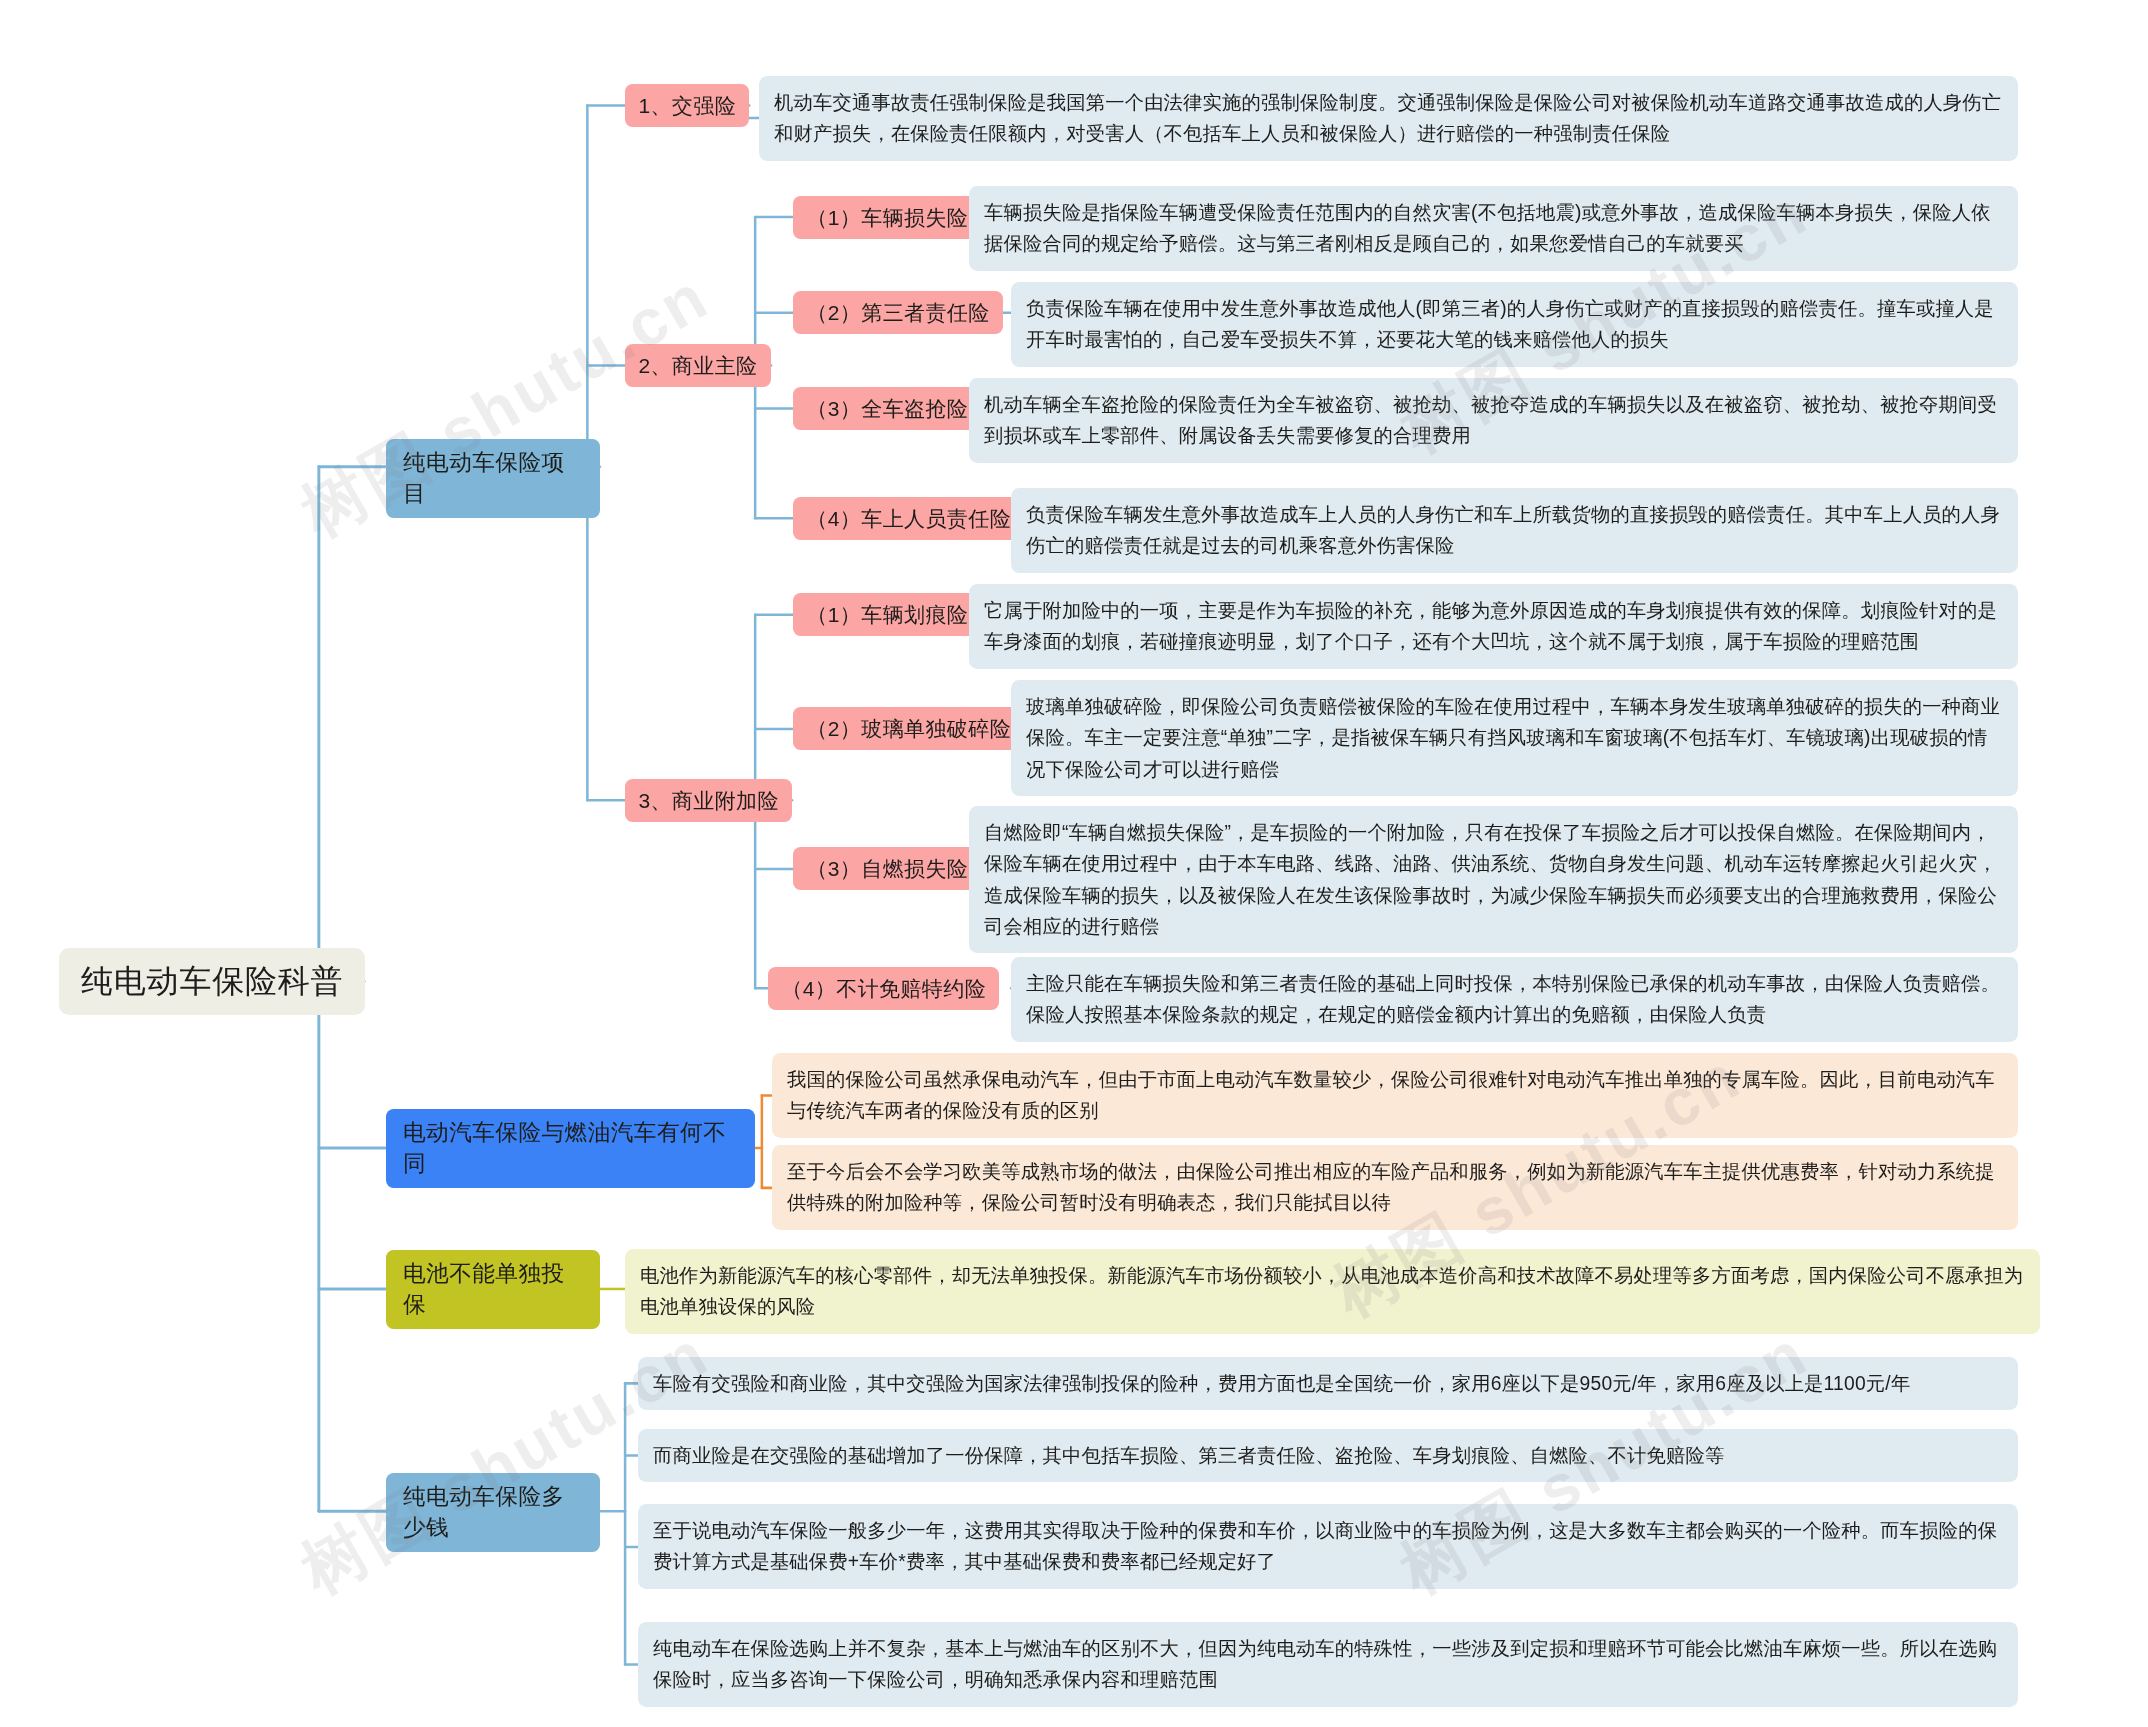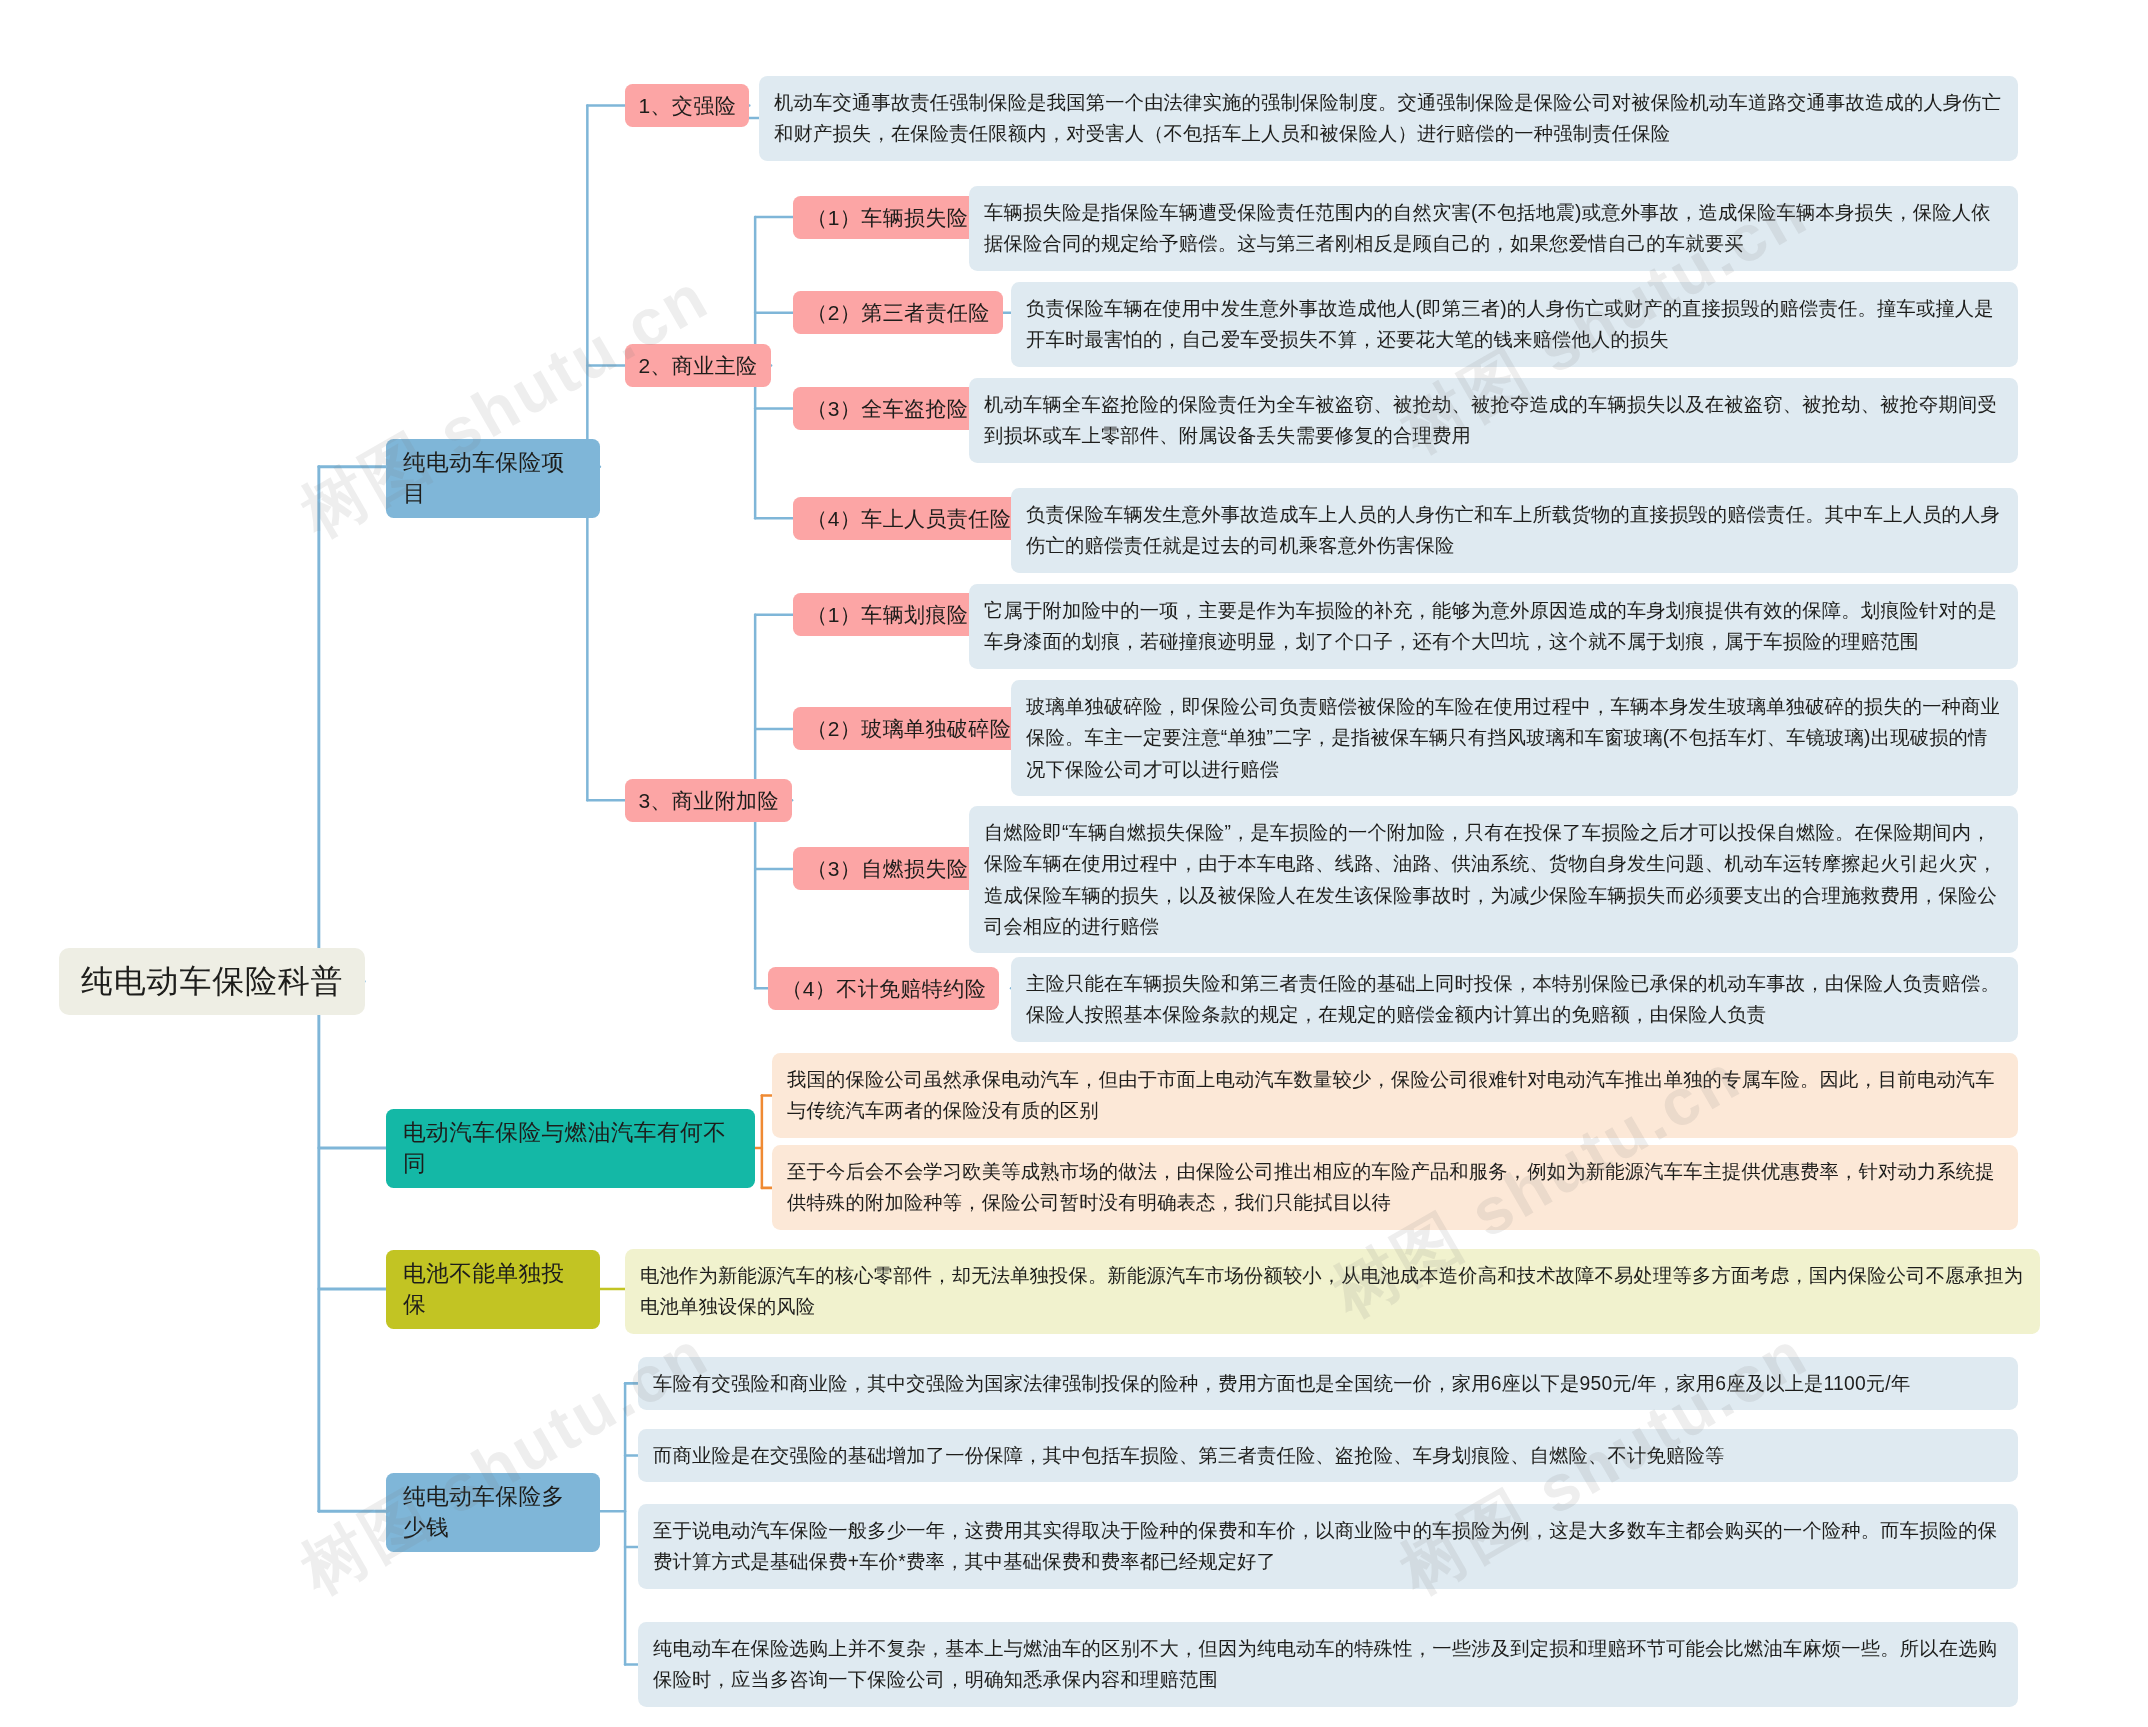--- a/index.html
+++ b/index.html
@@ -68,21 +68,21 @@
 
   
   .n-topic {
     padding: 8.4px 17px;
     font-size: 22.7px;
     color: #1d1d1b;
     border-radius: 7.6px;
     letter-spacing: 0.4px;
   }
   .t-blue   { background: #7fb6d8; }
-  .t-orange { background: #14b8a6; }
+  .t-orange { background: #3b82f6; }
   .t-olive  { background: #c2c423; }
 
   
   .n-label {
     background: #fca5a5;
     border-radius: 7.6px;
     padding: 7.6px 13.4px;
     font-size: 21px;
     color: #1d1d1b;
     letter-spacing: 0.4px;

